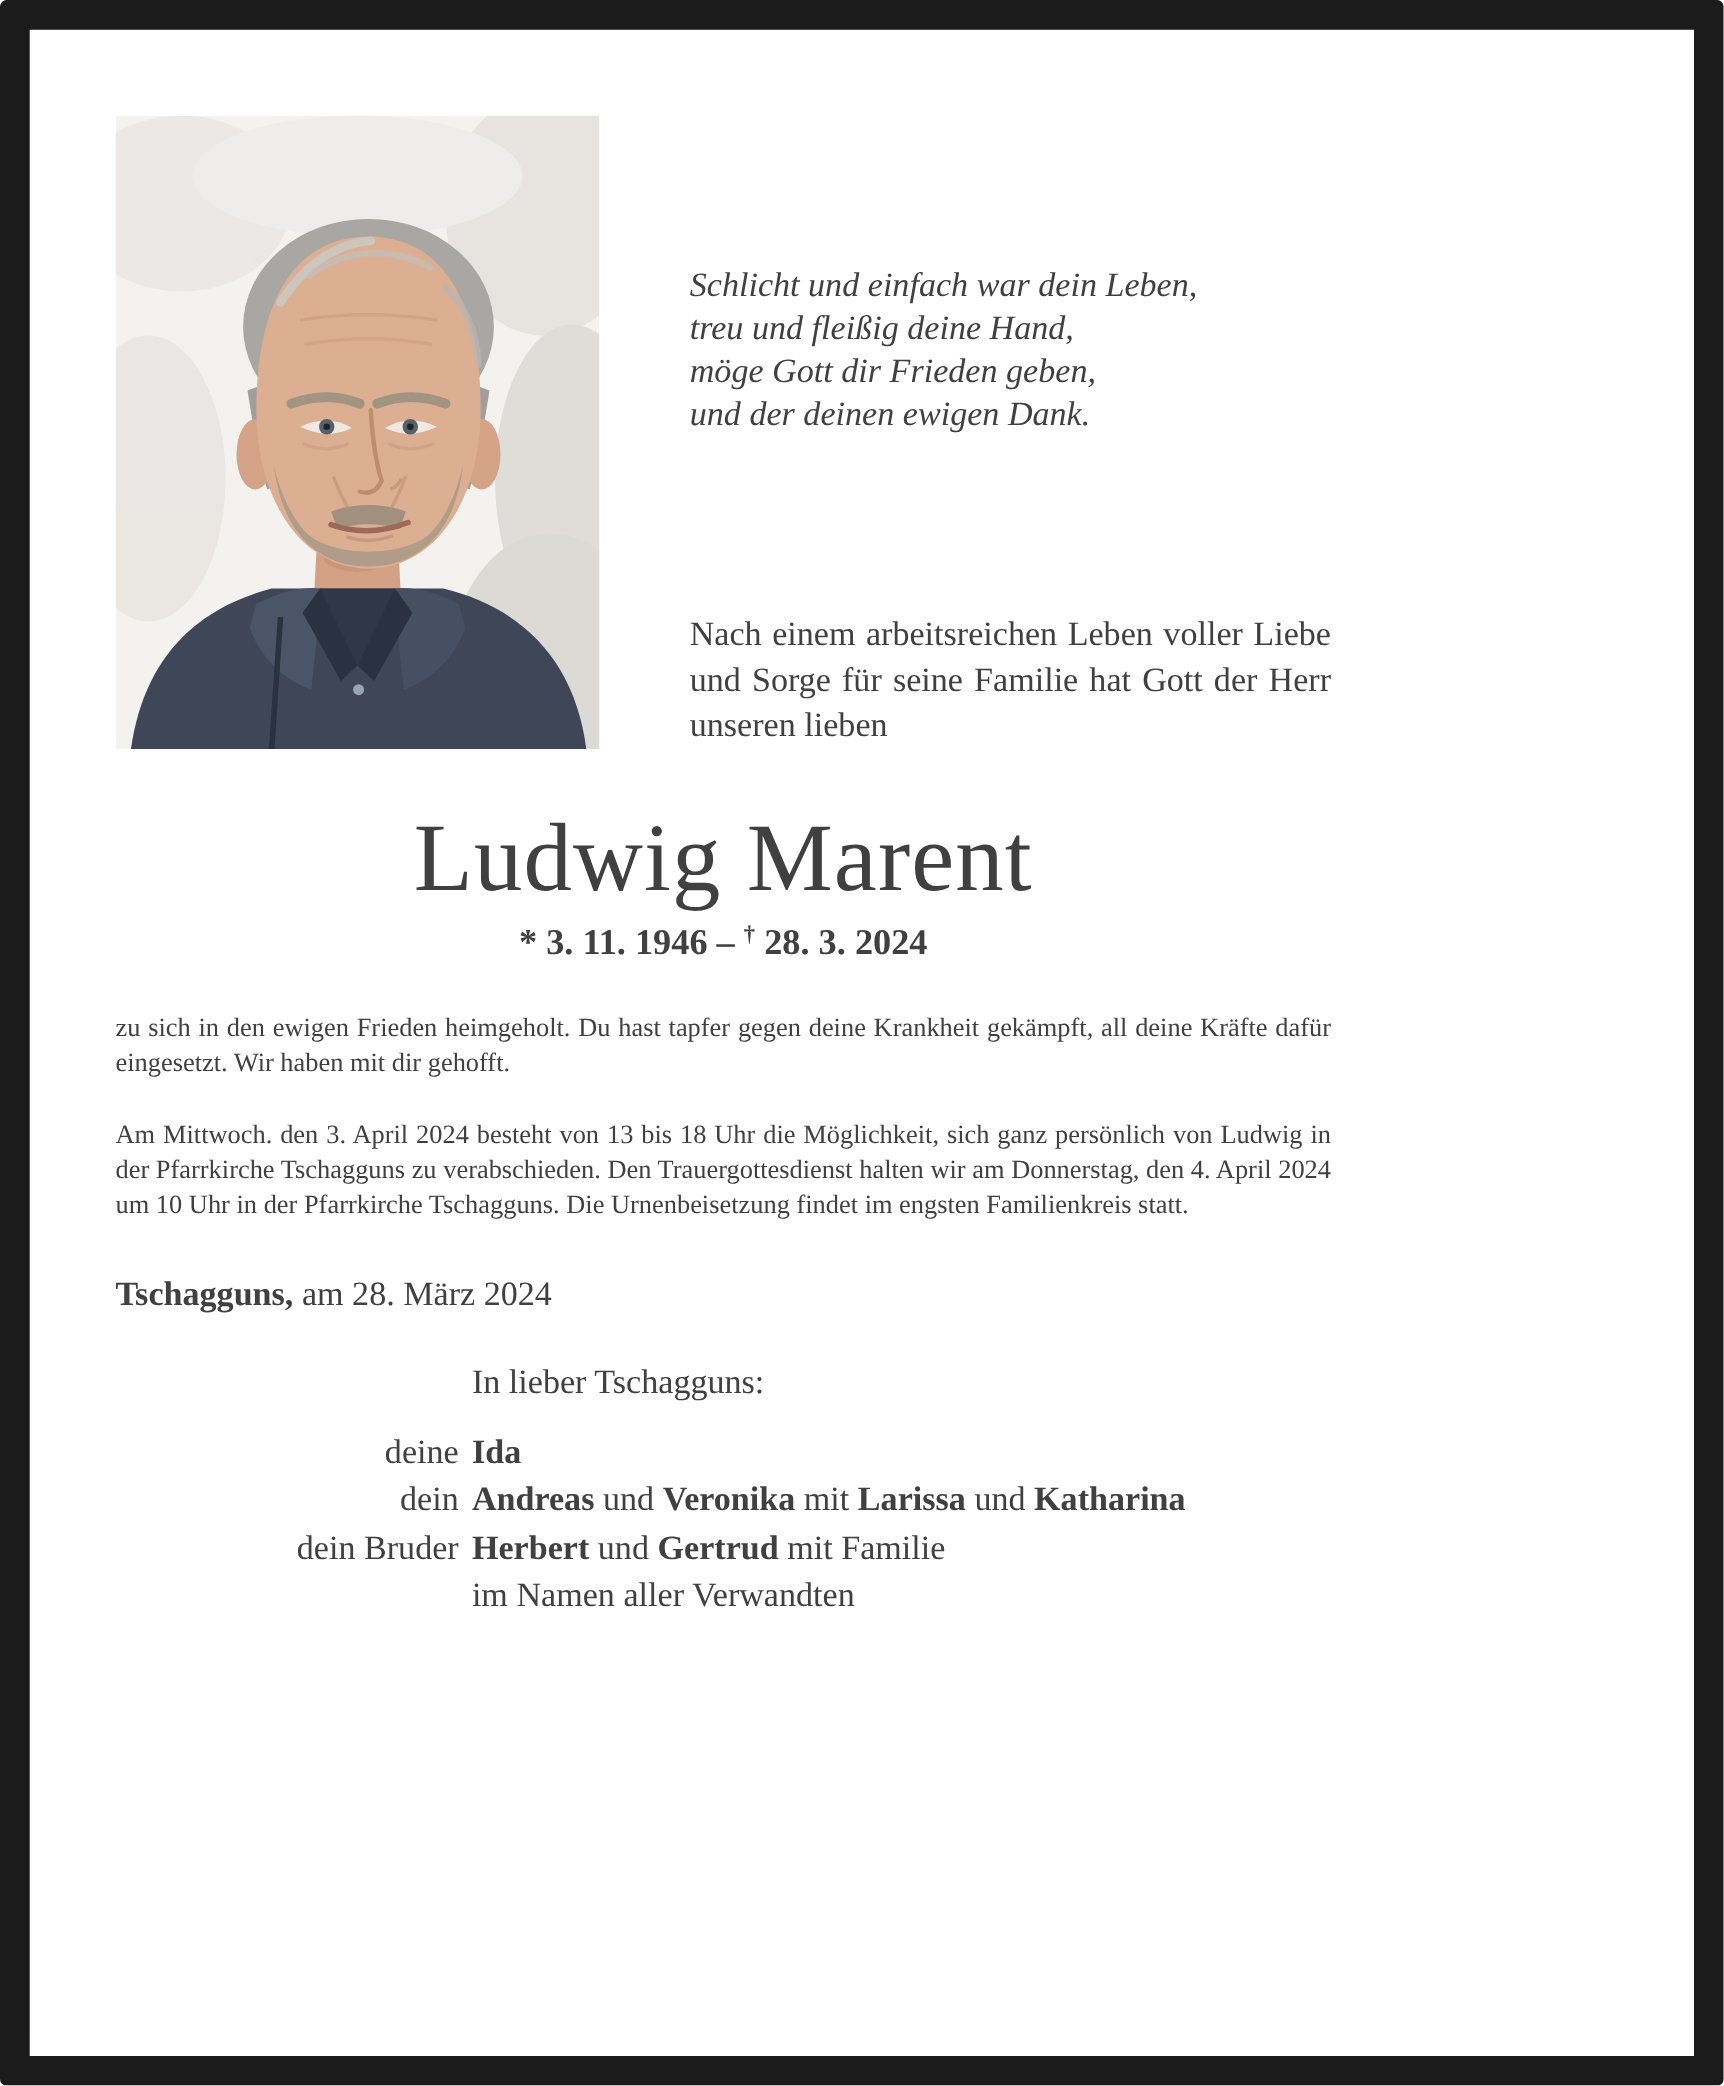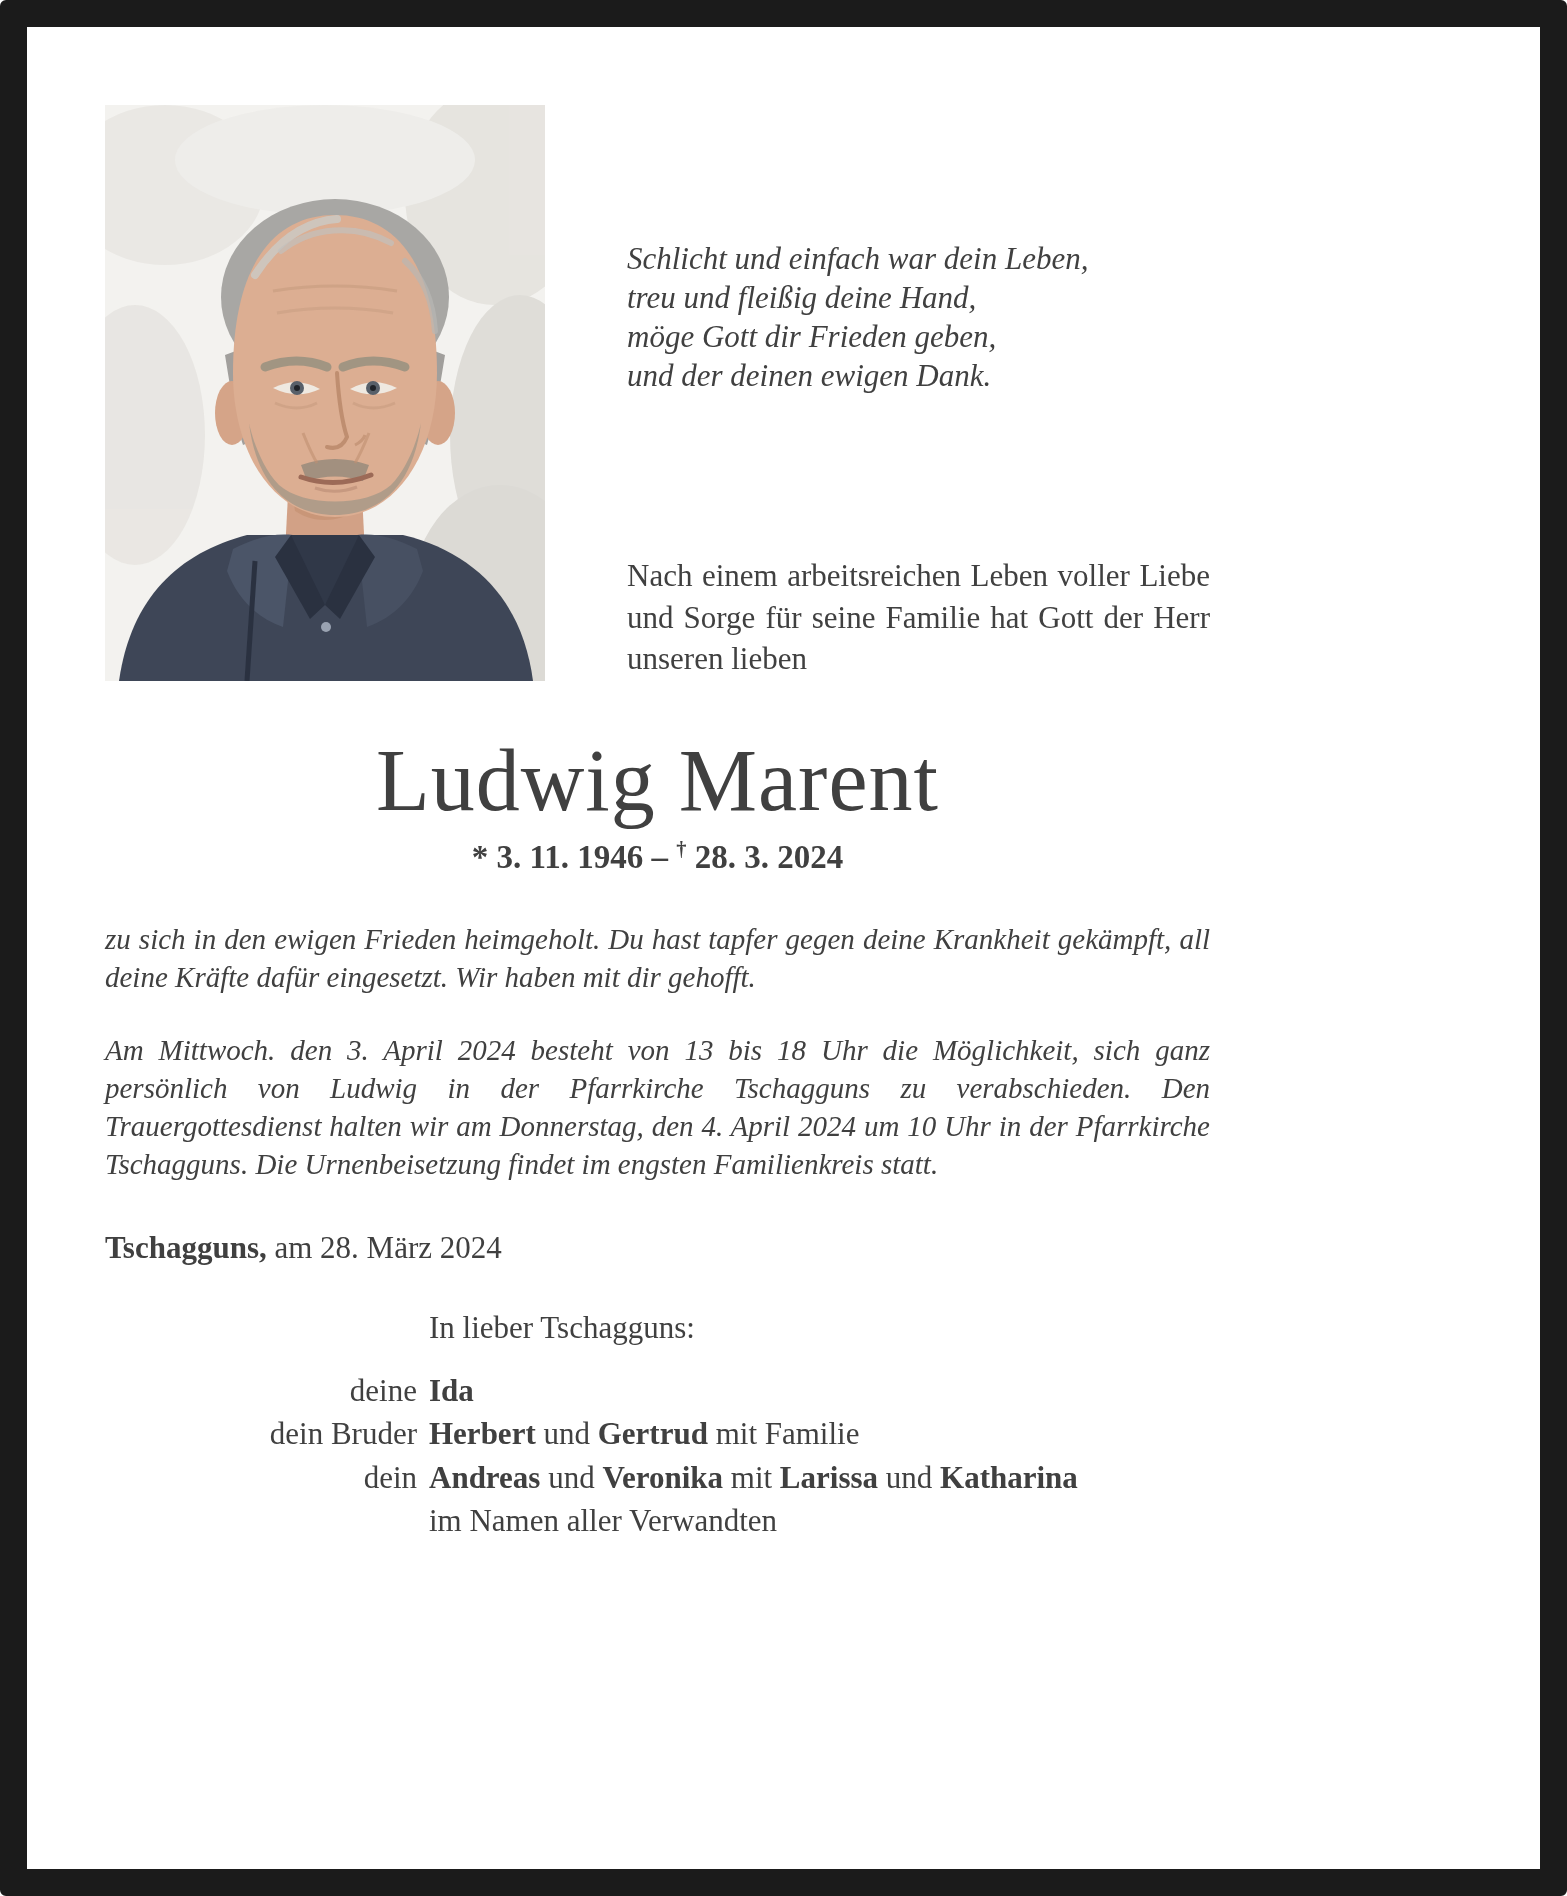--- a/index.html
+++ b/index.html
@@ -70,25 +70,24 @@
     width: 1105px;
     margin-top: 10px;
     text-align: center;
     font-weight: bold;
     font-size: 33px;
   }
   .dates sup { font-size: 0.62em; }
 
   .para {
     width: 1105px;
-    font-size: 29px;
+    font-size: 24px;
     line-height: 1.32;
     text-align: justify;
     hyphens: auto;
-    font-style: italic;
   }
   .para1 { margin-top: 44px; }
   .para2 { margin-top: 34px; }
 
   .place-date {
     width: 1105px;
     margin-top: 46px;
     font-size: 31px;
   }
   .place-date .place { font-weight: bold; }
@@ -217,39 +216,39 @@
         <span class="mem-prefix"></span>
         <span>In lieber Tschagguns:</span>
       </div>
 
       <div class="mem-line">
         <span class="mem-prefix">deine</span>
         <span><b>Ida</b></span>
       </div>
 
       <div class="mem-line">
-        <span class="mem-prefix">dein Bruder</span>
-        <span><b>Herbert</b>
-          <span>und</span>
-          <b>Gertrud</b>
-          <span>mit Familie</span></span>
-      </div>
-
-      <div class="mem-line">
         <span class="mem-prefix">dein</span>
         <span><b>Andreas</b>
           <span>und</span>
           <b>Veronika</b>
           <span>mit</span>
           <b>Larissa</b>
           <span>und</span>
           <b>Katharina</b></span>
       </div>
 
       <div class="mem-line">
+        <span class="mem-prefix">dein Bruder</span>
+        <span><b>Herbert</b>
+          <span>und</span>
+          <b>Gertrud</b>
+          <span>mit Familie</span></span>
+      </div>
+
+      <div class="mem-line">
         <span class="mem-prefix"></span>
         <span>im Namen aller Verwandten</span>
       </div>
 
     </div>
 
   </div>
 </div>
 
 </body></html>

